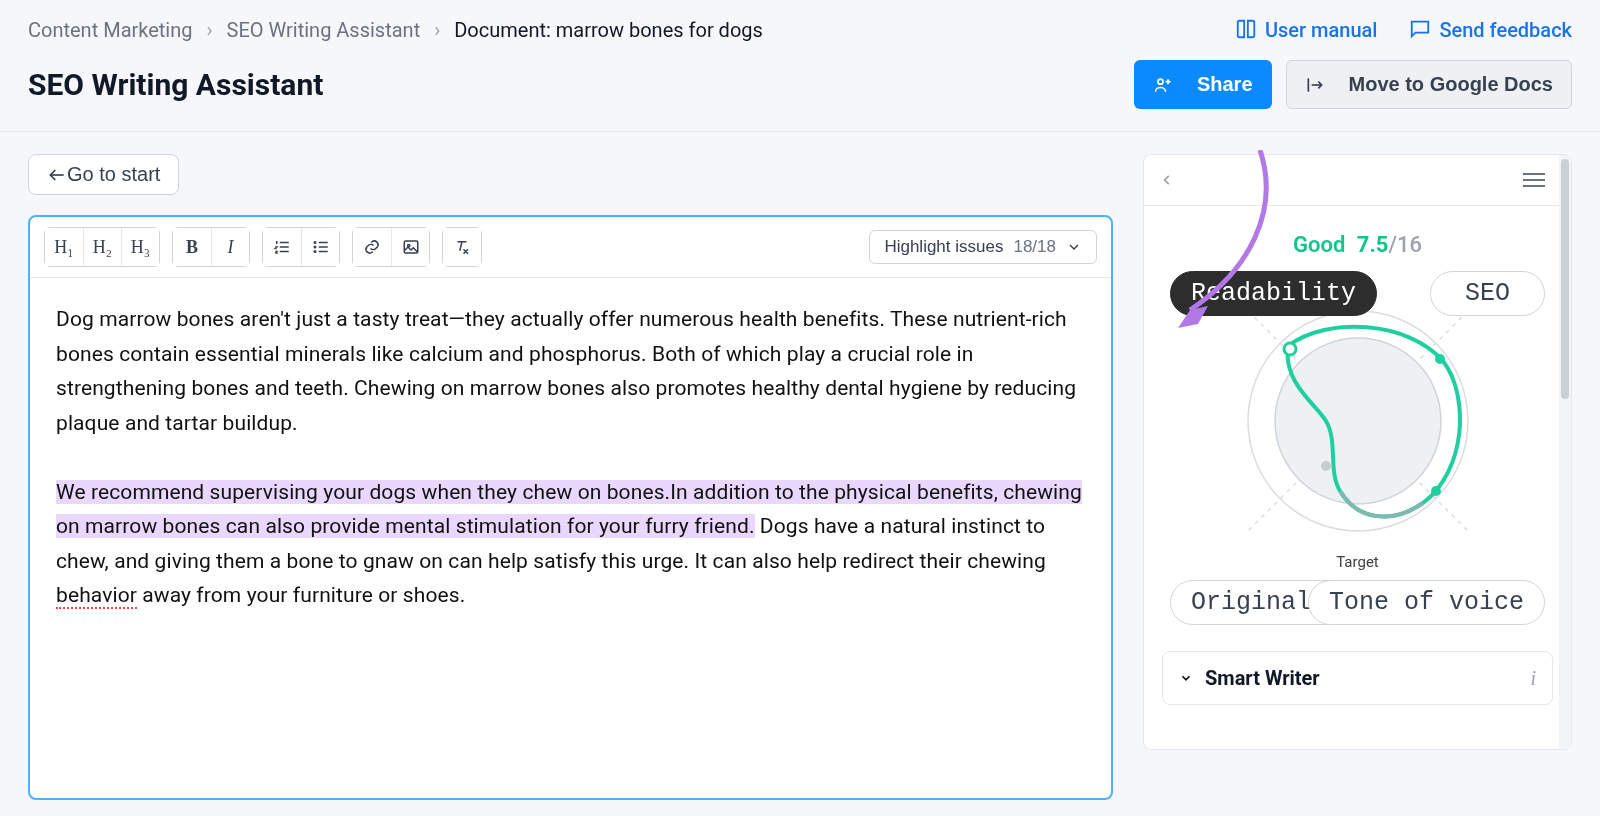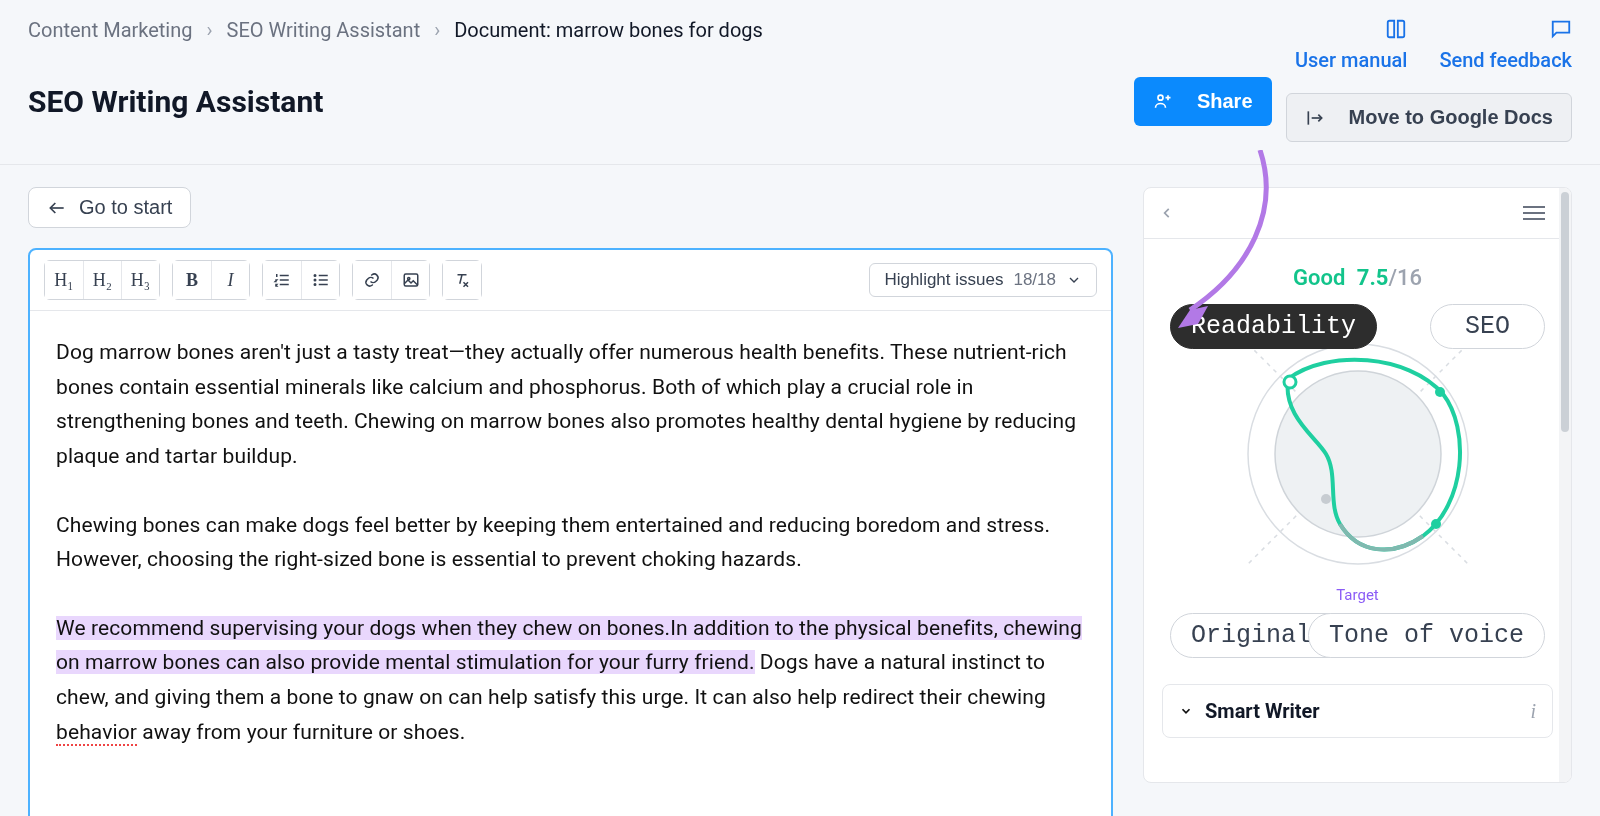--- a/index.html
+++ b/index.html
@@ -46,39 +46,39 @@
   }
   .page-title{
     font-size:30px;font-weight:700;margin:0;
   }
   .title-actions{display:flex;gap:14px;align-items:center;}
   .top-links{
     position:absolute;top:18px;right:28px;
     display:flex;gap:32px;font-size:20px;
   }
   .top-links a{
-    color:var(--blue-text);text-decoration:none;display:flex;align-items:flex-end;gap:8px;font-weight:500;flex-direction:column;
+    color:var(--blue-text);text-decoration:none;display:flex;align-items:flex-start;gap:8px;font-weight:500;
   }
   .btn{
     display:inline-flex;align-items:center;gap:24px;
     border-radius:6px;font-size:20px;font-weight:600;
     padding:12px 18px;border:1px solid transparent;cursor:pointer;
   }
   .btn-blue{background:var(--blue);color:#fff;}
-  .btn-gray{background:#eef0f3;color:#374151;border-color:var(--border);margin-top:33px;}
+  .btn-gray{background:#eef0f3;color:#374151;border-color:var(--border);}
   
   .divider{height:1px;background:var(--border-light);margin-top:22px;}
   
   
   .workspace{
     padding:22px 28px 0 28px;
     display:flex;gap:30px;align-items:flex-start;
   }
   .go-start{
-    display:inline-flex;align-items:center;gap:12px;
+    display:inline-flex;align-items:center;
     background:#fff;border:1px solid var(--border);border-radius:8px;
     padding:8px 18px;font-size:20px;color:#374151;cursor:pointer;
     margin-bottom:20px;
   }
   .left-col{flex:0 0 1085px;}
   .right-col{flex:1;min-width:0;}
   
   
   .editor{
     background:#fff;border:2px solid #4db2ff;border-radius:8px;
@@ -160,21 +160,21 @@
   }
   .pill.active{background:var(--pill-dark);color:#fff;border-color:var(--pill-dark);}
   .pill.readability{top:0;left:26px;}
   .pill.seo{top:0;right:26px;padding:7px 34px;}
   .pill.originality{bottom:6px;left:26px;}
   .pill.tone{bottom:6px;right:26px;}
   
   .radar-svg{display:block;margin:4px auto 0 auto;}
   .target-lbl{
     position:absolute;left:50%;transform:translateX(-50%);
-    bottom:60px;color:#8b5cf6;font-size:15px;
+    bottom:60px;color:#404040;font-size:15px;
   }
   
   .smart-writer{
     margin:20px 18px 0 18px;border:1px solid var(--border-light);border-radius:8px;
     display:flex;align-items:center;gap:12px;padding:14px 16px;
     font-size:20px;font-weight:700;cursor:pointer;
   }
   .smart-writer .chev{font-size:16px;color:#374151;}
   .smart-writer .info{margin-left:auto;font-family:Georgia,serif;font-style:italic;color:#9ca3af;font-weight:400;}
   
@@ -304,21 +304,20 @@
           <span>Highlight issues</span>
           <span class="count">18/18</span>
           <svg viewBox="0 0 24 24" fill="none" stroke="#374151" stroke-width="2">
               <path d="M6 9l6 6 6-6"></path>
             </svg>
         </button>
       </div>
 
       <div class="editor-body">
         <p>Dog marrow bones aren't just a tasty treat—they actually offer numerous health benefits. These nutrient-rich bones contain essential minerals like calcium and phosphorus. Both of which play a crucial role in strengthening bones and teeth. Chewing on marrow bones also promotes healthy dental hygiene by reducing plaque and tartar buildup.</p>
-        <p>Chewing bones can make dogs feel better by keeping them entertained and reducing boredom and stress. However, choosing the right-sized bone is essential to prevent choking hazards.</p>
         <p>
           <span class="hl">We recommend supervising your dogs when they chew on bones.In addition to the physical benefits, chewing on marrow bones can also provide mental stimulation for your furry friend.</span><span> Dogs have a natural instinct to chew, and giving them a bone to gnaw on can help satisfy this urge. It can also help redirect their chewing </span><span class="spell">behavior</span><span> away from your furniture or shoes.</span>
         </p>
       </div>
     </div>
   </div>
 
   <div class="right-col">
     <div class="panel">
       <div class="panel-scroll"></div>

